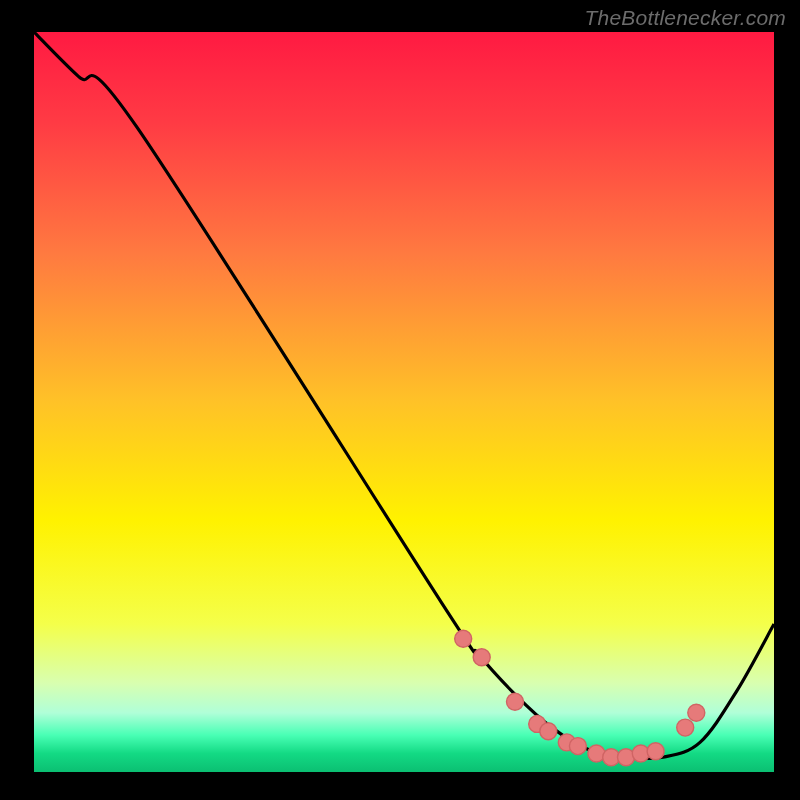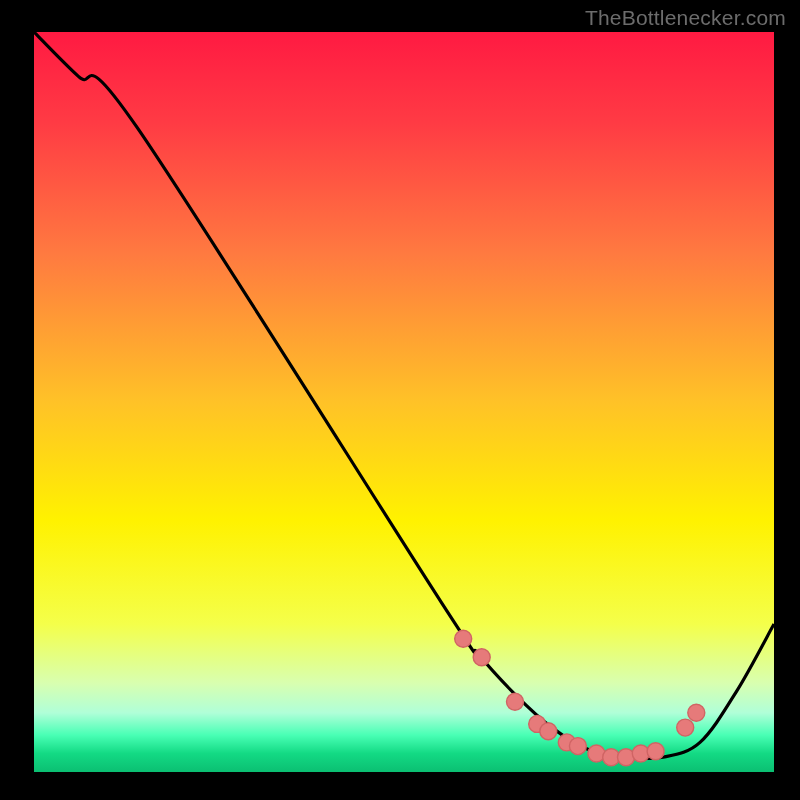--- a/index.html
+++ b/index.html
@@ -19,20 +19,21 @@
     background: #000;
   }
   .attribution {
     position: absolute;
     top: 6px;
     right: 14px;
     font-size: 21px;
     color: var(--gray-text);
     letter-spacing: 0.2px;
     font-weight: 400;
+    font-style: italic;
   }
   .plot-area {
     position: absolute;
     background: #fff;
     overflow: hidden;
   }
   .gradient {
     position: absolute;
     left: 0; right: 0; top: 0; bottom: 0;
   }

